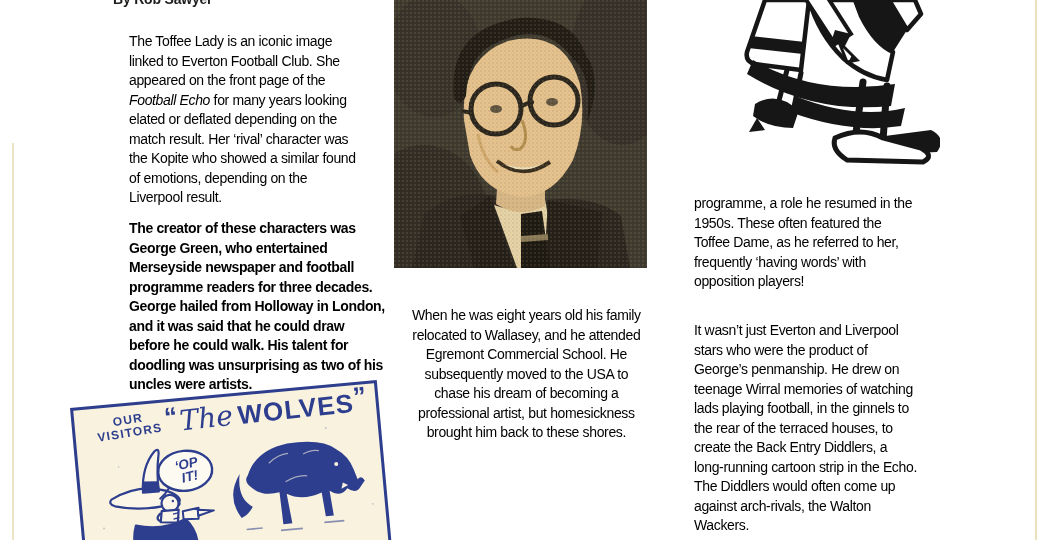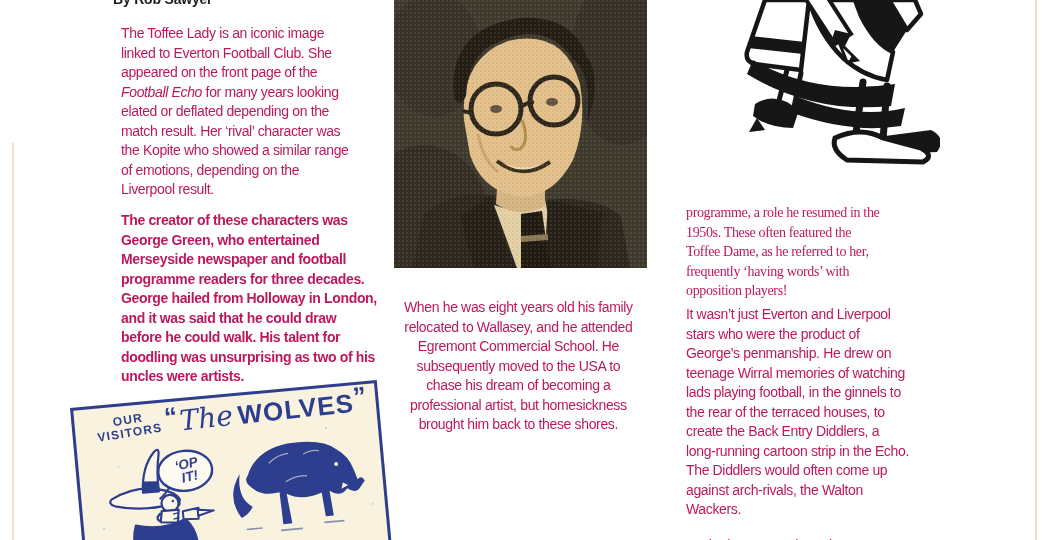--- a/index.html
+++ b/index.html
@@ -13,32 +13,32 @@
   .page-edge { position:absolute; width:2px; }
   .page-edge.left  { left:12px;  top:143px; height:397px; background:#eee3c4; }
   .page-edge.right { left:1035px; top:0;    height:540px; background:#ece0bd; }
 
   .byline {
     position:absolute; left:113px; top:-9px;
     font-size:14px; font-weight:bold; color:#1e1e1c; white-space:pre;
     letter-spacing:-0.2px;
   }
   .body-text {
-    position:absolute; margin:8px;
+    position:absolute; margin:16px;
     font-size:14px; line-height:19.5px; letter-spacing:-0.35px;
-    color:#be185d; white-space:pre;
+    color:#000000; white-space:pre;
   }
   .body-text em { }
 
   .p-left1  { left:113px; top:16px;  }
   .p-left2  { left:113px; top:203px;font-weight:bold; }
   .p-mid1   { left:396px; top:290px;text-align:center; }
   .p-mid2   { left:396px; top:440px; }
-  .p-right1 { left:678px; top:195px;font-family:Liberation Serif, serif; }
-  .p-right2 { left:678px; top:297px; }
+  .p-right1 { left:678px; top:178px; }
+  .p-right2 { left:678px; top:305px; }
   .p-right3 { left:678px; top:528px; }
 
   .photo {
     position:absolute; left:394px; top:0; width:253px; height:268px;
     background:#3f3a30; overflow:hidden;
   }
   .photo svg { display:block; width:100%; height:100%; }
 
   .figure-topright {
     position:absolute; left:735px; top:0; width:205px; height:175px;
@@ -74,21 +74,21 @@
   <div class="page-edge right"></div>
 
   <div class="byline">By Rob Sawyer</div>
 
   <p class="body-text p-left1"><span>The Toffee Lady is an iconic image
 linked to Everton Football Club. She
 appeared on the front page of the
 </span><em>Football Echo</em><span> for many years looking
 elated or deflated depending on the
 match result. Her ‘rival’ character was
-the Kopite who showed a similar range
+the Kopite who showed a similar found
 of emotions, depending on the
 Liverpool result.</span></p>
 
   <p class="body-text p-left2">The creator of these characters was
 George Green, who entertained
 Merseyside newspaper and football
 programme readers for three decades.
 George hailed from Holloway in London,
 and it was said that he could draw
 before he could walk. His talent for

